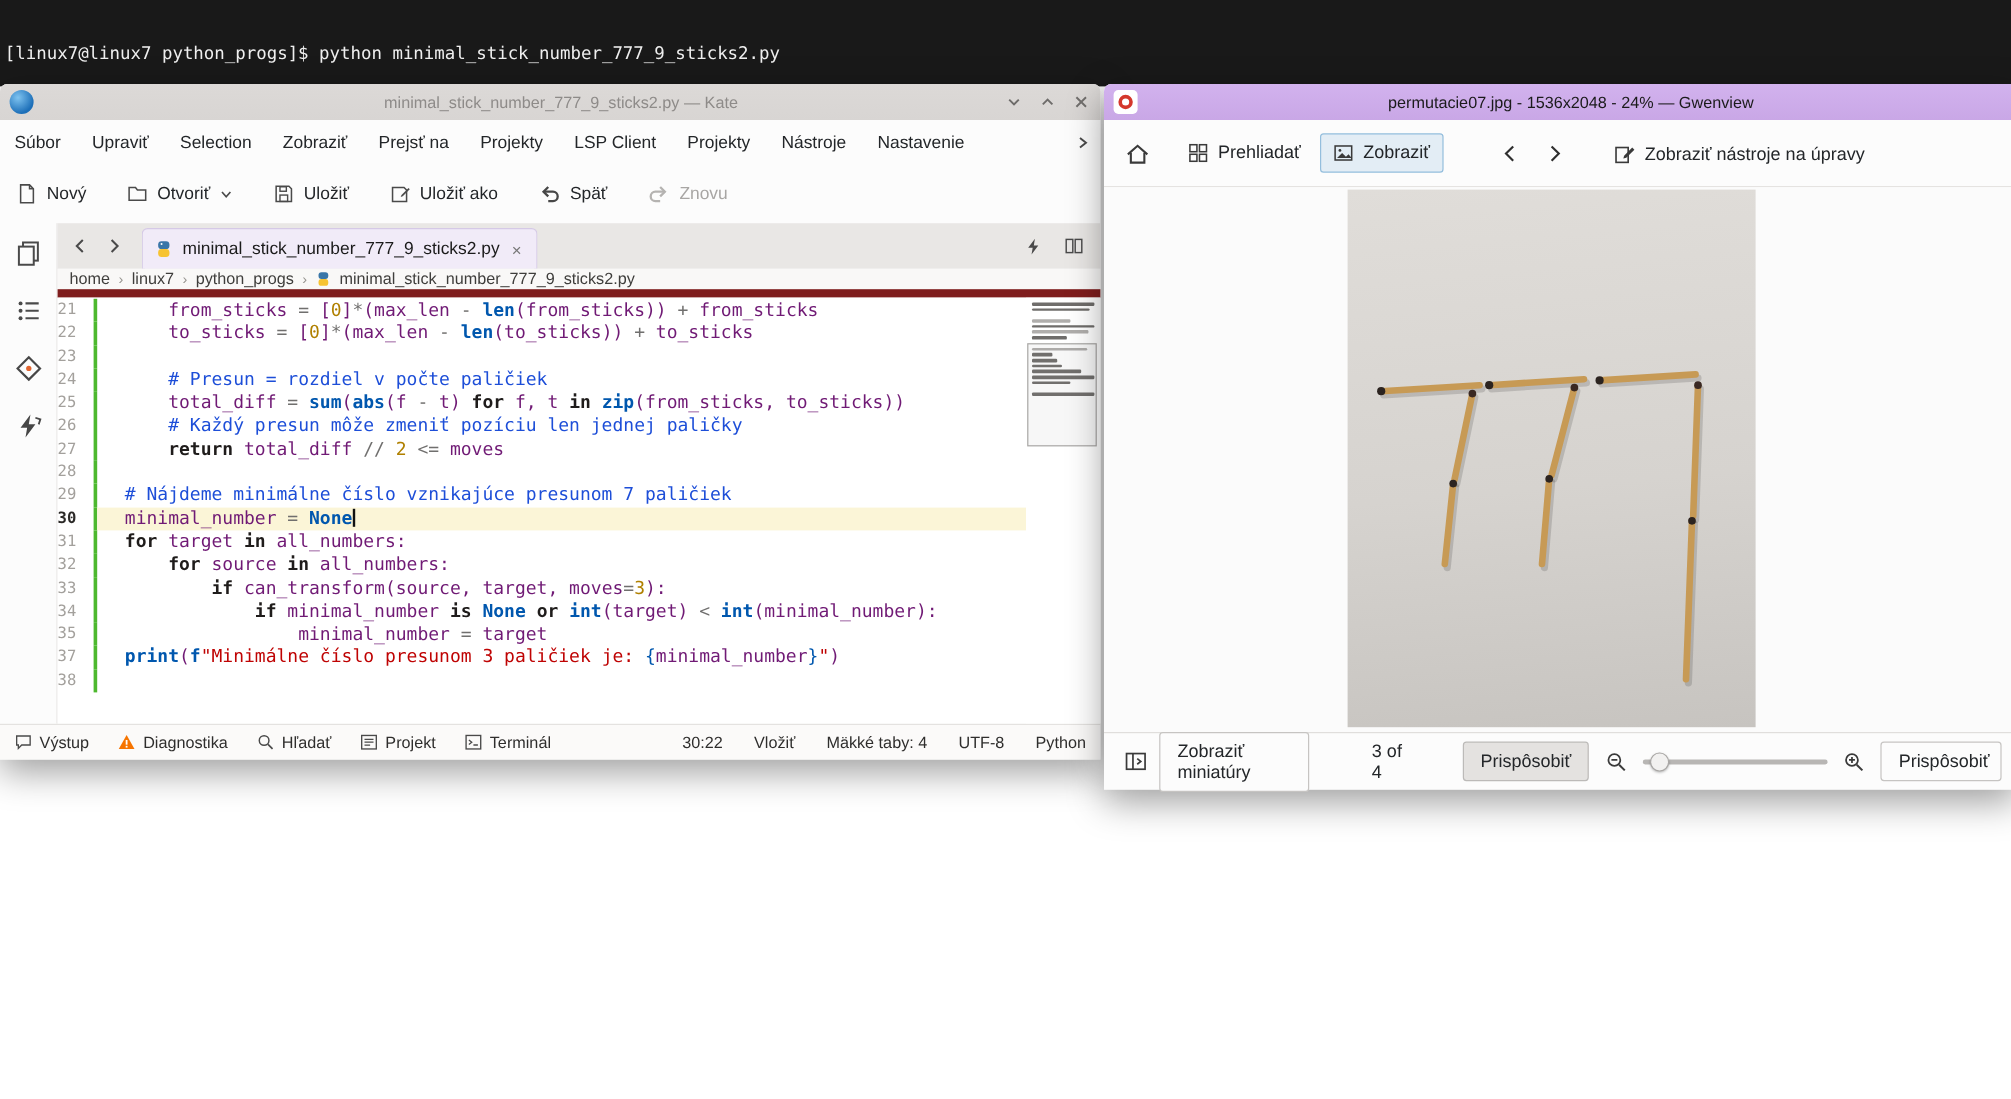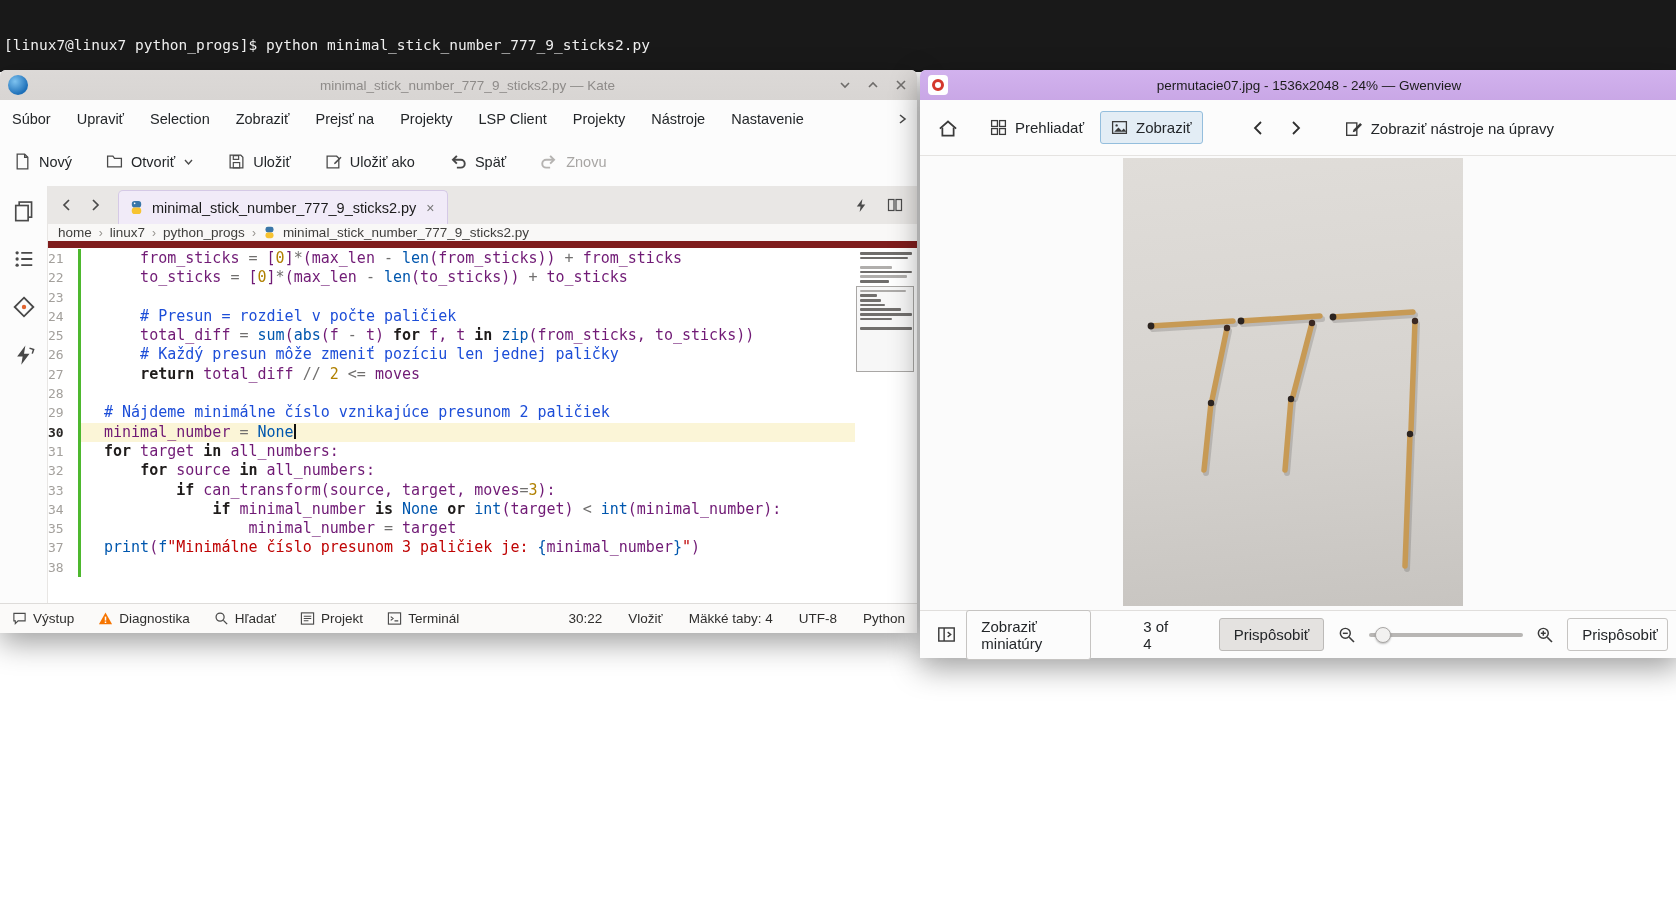--- a/index.html
+++ b/index.html
@@ -73,21 +73,21 @@
   .cl{display:flex;height:19.3px;line-height:19.3px;
     font-family:"DejaVu Sans Mono",monospace;font-size:15px}
   .ln{width:30px;flex:none;text-align:left;padding-right:8px;color:#a3a09c;font-size:13px}
   .gbar{width:3px;flex:none;background:var(--modified-green)}
   .ct{flex:1;white-space:pre;padding-left:23px;color:#1f1c1b;min-width:0}
   .cl.cur .ct{background:var(--current-line)}
   .cl.cur .ln{color:#2b2927;font-weight:bold}
   .caret{display:inline-block;width:2px;height:15px;background:#111;vertical-align:-2px}
   .tk-n{color:#701a75}
   .tk-k{color:#1f1c1b;font-weight:bold}
-  .tk-b{color:var(--accent-blue);font-weight:normal}
+  .tk-b{color:var(--accent-blue);font-weight:bold}
   .tk-d{color:#b08000}
   .tk-c{color:#1d4ed8}
   .tk-s{color:#bf0303}
   .tk-o{color:#706f6e}
   .tk-x{color:var(--accent-blue)}
 
   .minimap{width:62px;flex:none;position:relative;padding-top:3px;background:#fff}
   .mrow{height:4.7px;display:flex;align-items:center;padding-left:5px}
   .mbar{height:2.6px;background:#6f6d6b;border-radius:1px}
   .mbar.mco{background:#b0aeac}
@@ -356,21 +356,21 @@
               <span class="ct"><span class="tk-n">    </span><span class="tk-k">return</span><span class="tk-n"> total_diff </span><span class="tk-o">// </span><span class="tk-d">2</span><span class="tk-n"> </span><span class="tk-o">&lt;=</span><span class="tk-n"> moves</span></span>
             </div>
             <div class="cl">
               <span class="ln">28</span>
               <span class="gbar"></span>
               <span class="ct"></span>
             </div>
             <div class="cl">
               <span class="ln">29</span>
               <span class="gbar"></span>
-              <span class="ct"><span class="tk-c"># Nájdeme minimálne číslo vznikajúce presunom 2 paličiek</span></span>
+              <span class="ct"><span class="tk-c"># Nájdeme minimálne číslo vznikajúce presunom 7 paličiek</span></span>
             </div>
             <div class="cl cur">
               <span class="ln">30</span>
               <span class="gbar"></span>
               <span class="ct"><span class="tk-n">minimal_number </span><span class="tk-o">= </span><span class="tk-b">None</span><span class="caret"></span></span>
             </div>
             <div class="cl">
               <span class="ln">31</span>
               <span class="gbar"></span>
               <span class="ct"><span class="tk-k">for</span><span class="tk-n"> target </span><span class="tk-k">in</span><span class="tk-n"> all_numbers:</span></span>

